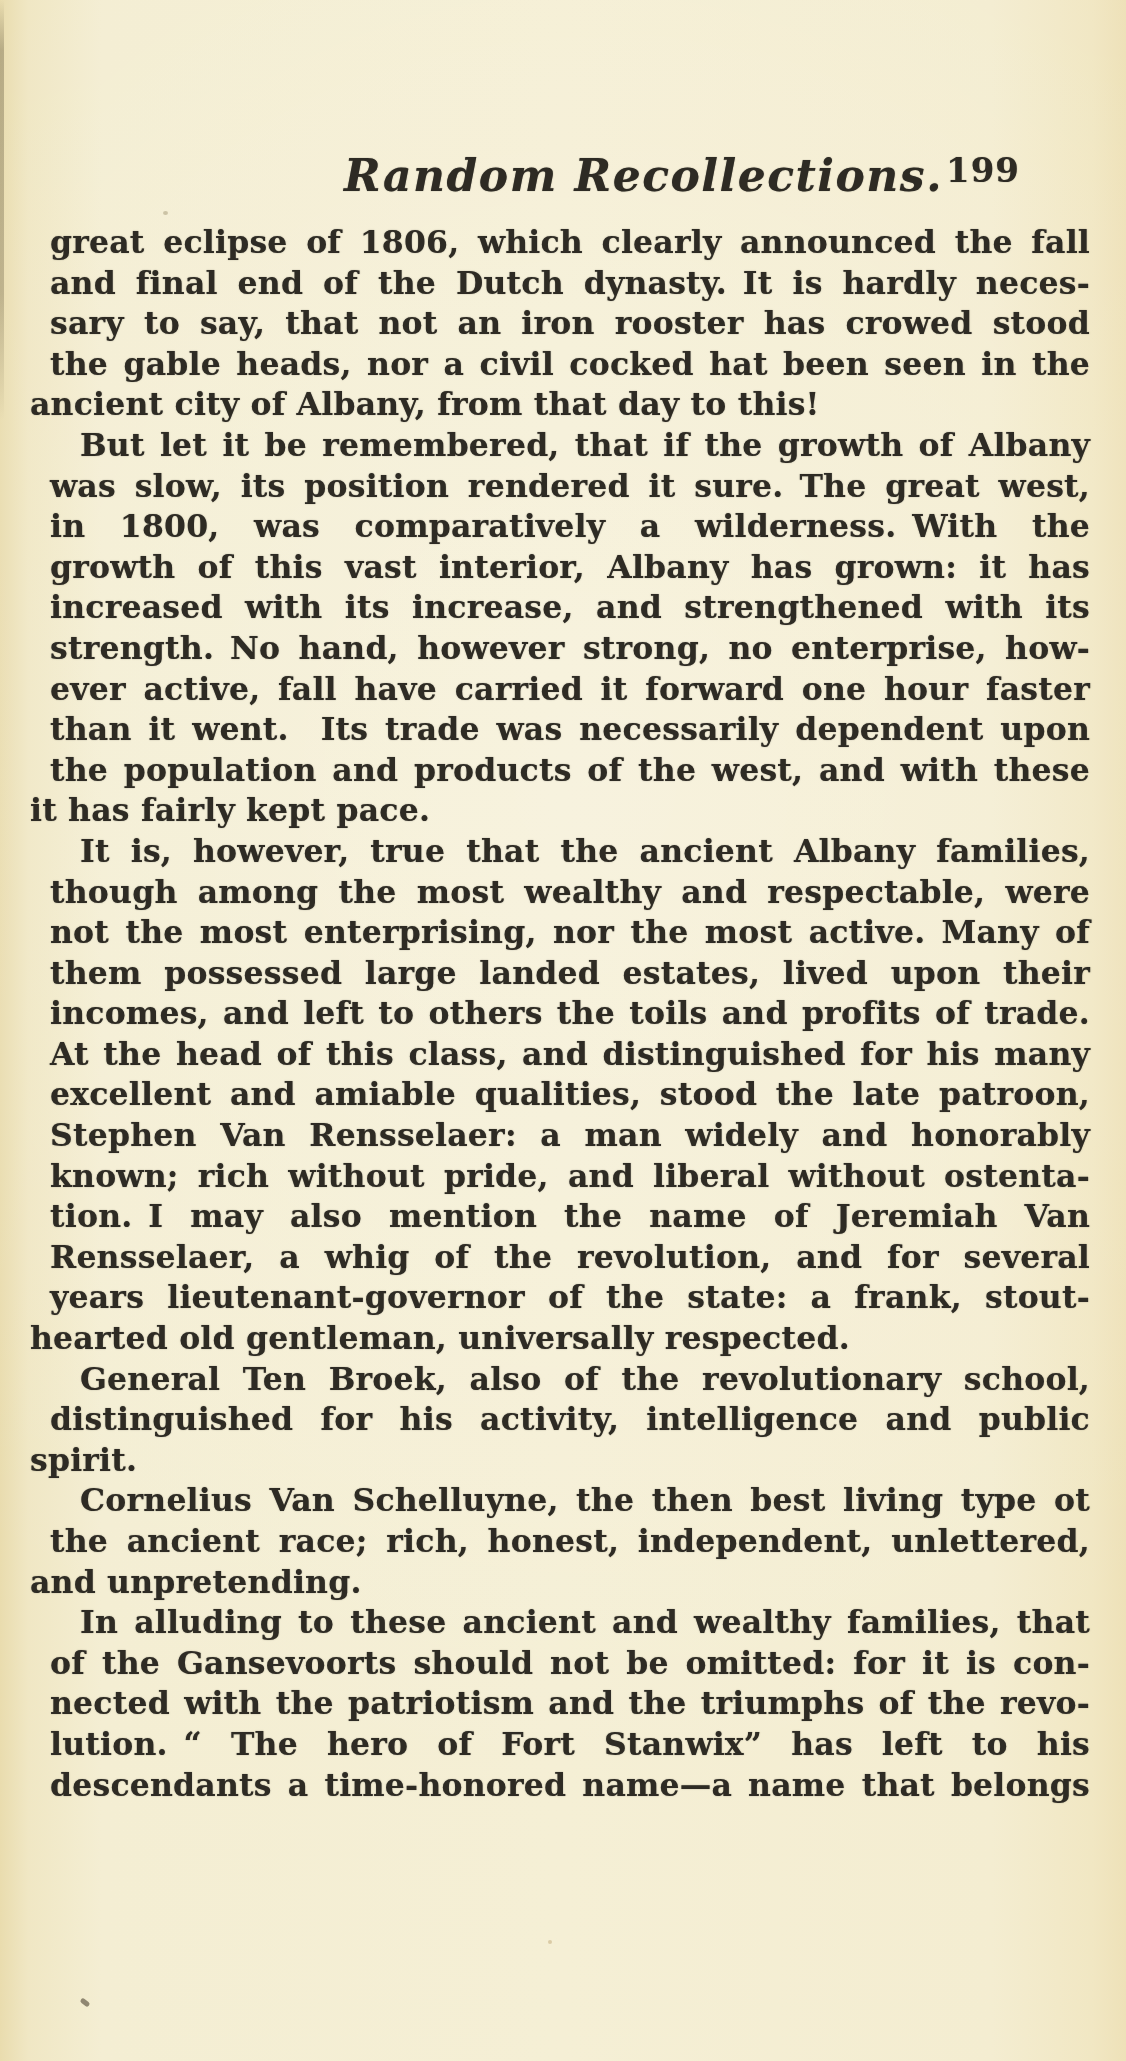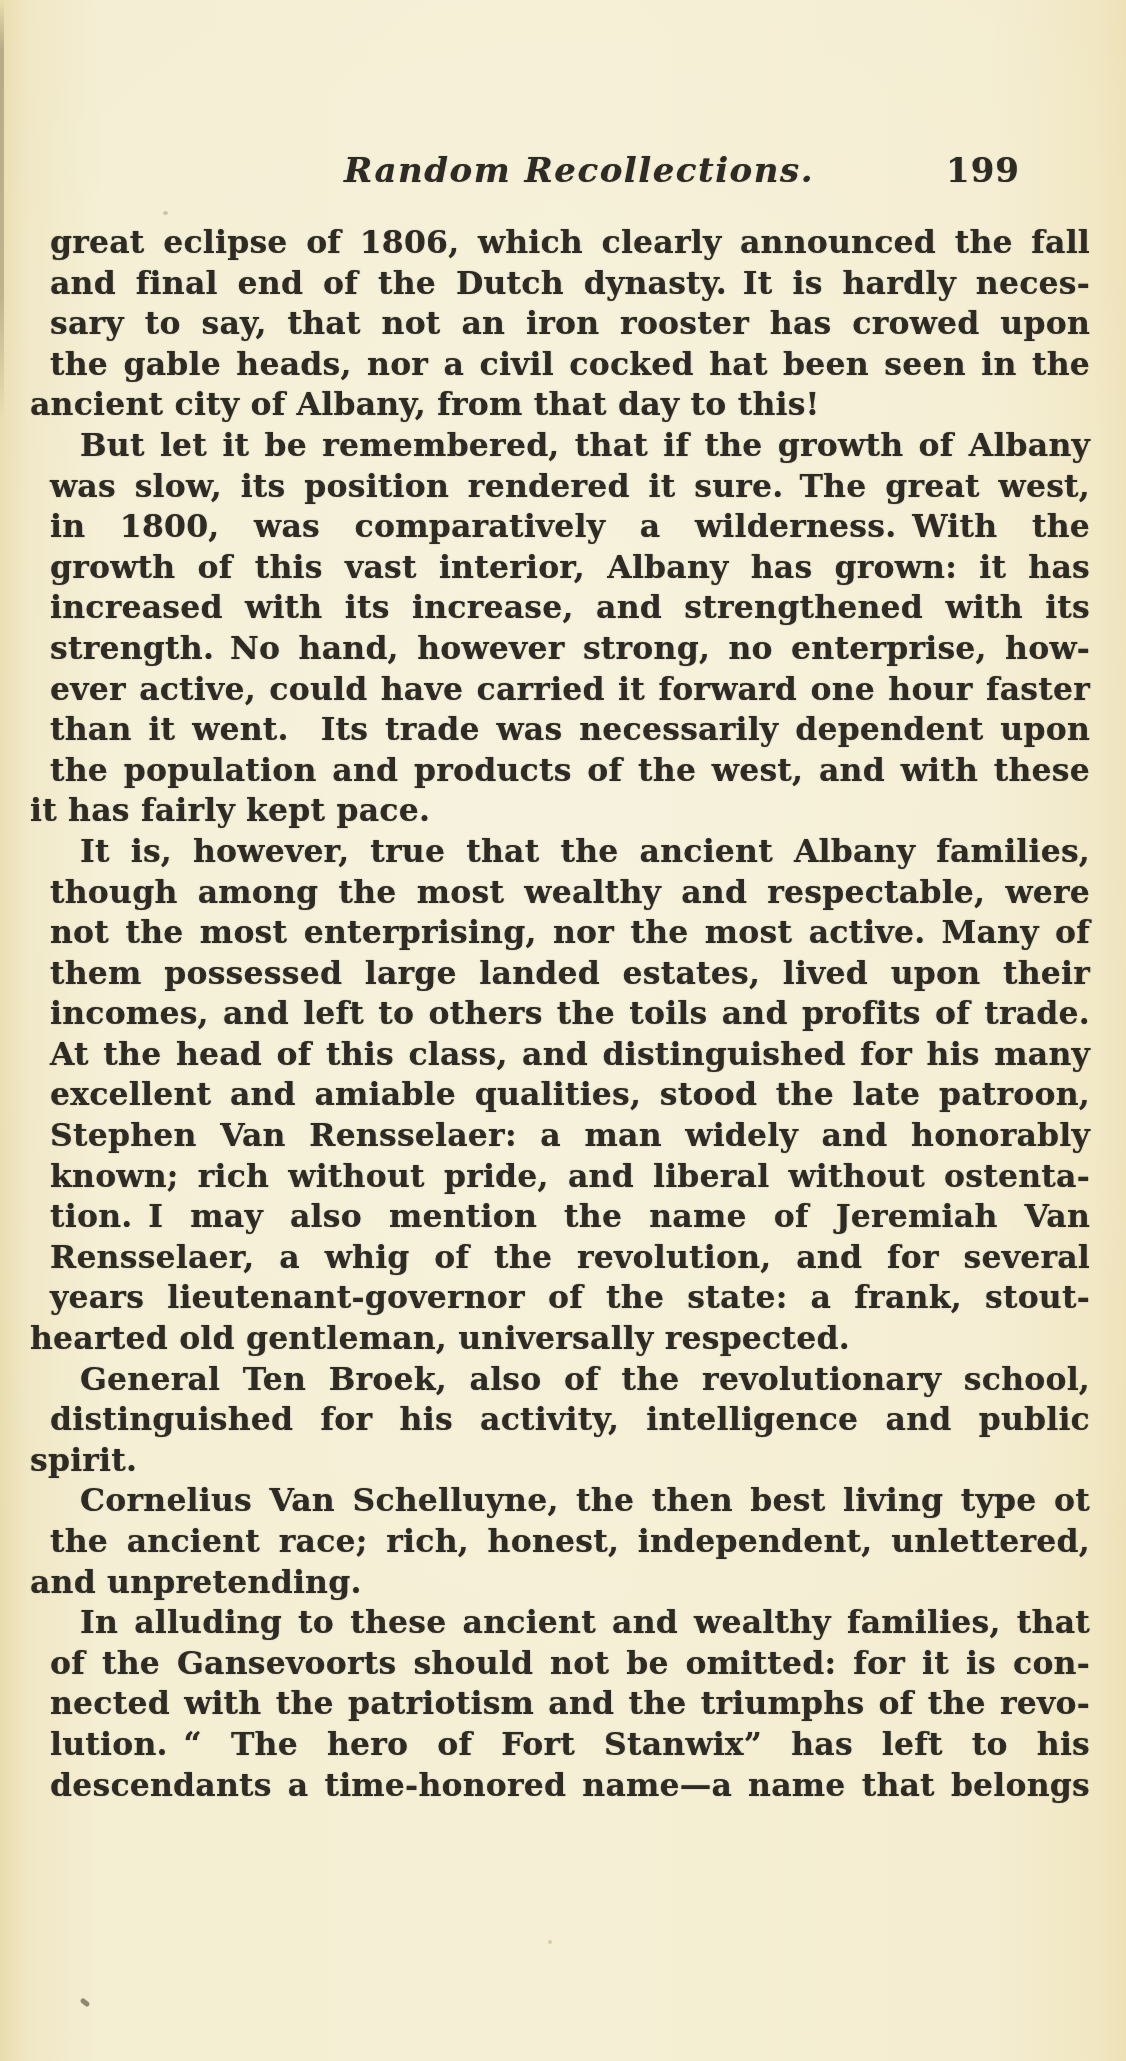--- a/index.html
+++ b/index.html
@@ -34,21 +34,21 @@
     left: 0;
     right: 0;
     height: 52px;
   }
   .running-title {
     position: absolute;
     left: 344px;
     top: 0;
     font-style: italic;
     font-weight: bold;
-    font-size: 34px;
+    font-size: 44px;
     letter-spacing: 1.5px;
     text-shadow: 0 0 1.1px rgba(42,40,32,0.55);
     white-space: nowrap;
   }
   .page-number {
     position: absolute;
     right: 106px;
     top: 0;
     font-weight: bold;
     font-size: 34px;
@@ -112,30 +112,30 @@
   <div class="edge-shadow"></div>
 
   <header class="running-head">
     <span class="running-title">Random Recollections.</span>
     <span class="page-number">199</span>
   </header>
 
   <main class="body-text" id="body-text">
       <div class="line full">great eclipse of 1806, which clearly announced the fall</div>
       <div class="line full">and final end of the Dutch dynasty. It is hardly neces-</div>
-      <div class="line full">sary to say, that not an iron rooster has crowed upon</div>
+      <div class="line full">sary to say, that not an iron rooster has crowed stood</div>
       <div class="line full">the gable heads, nor a civil cocked hat been seen in the</div>
       <div class="line">ancient city of Albany, from that day to this!</div>
       <div class="line indent full">But let it be remembered, that if the growth of Albany</div>
       <div class="line full">was slow, its position rendered it sure. The great west,</div>
       <div class="line full">in 1800, was comparatively a wilderness. With the</div>
       <div class="line full">growth of this vast interior, Albany has grown: it has</div>
       <div class="line full">increased with its increase, and strengthened with its</div>
       <div class="line full">strength. No hand, however strong, no enterprise, how-</div>
-      <div class="line full">ever active, could have carried it forward one hour faster</div>
+      <div class="line full">ever active, fall have carried it forward one hour faster</div>
       <div class="line full">than it went.  Its trade was necessarily dependent upon</div>
       <div class="line full">the population and products of the west, and with these</div>
       <div class="line">it has fairly kept pace.</div>
       <div class="line indent full">It is, however, true that the ancient Albany families,</div>
       <div class="line full">though among the most wealthy and respectable, were</div>
       <div class="line full">not the most enterprising, nor the most active. Many of</div>
       <div class="line full">them possessed large landed estates, lived upon their</div>
       <div class="line full">incomes, and left to others the toils and profits of trade.</div>
       <div class="line full">At the head of this class, and distinguished for his many</div>
       <div class="line full">excellent and amiable qualities, stood the late patroon,</div>

